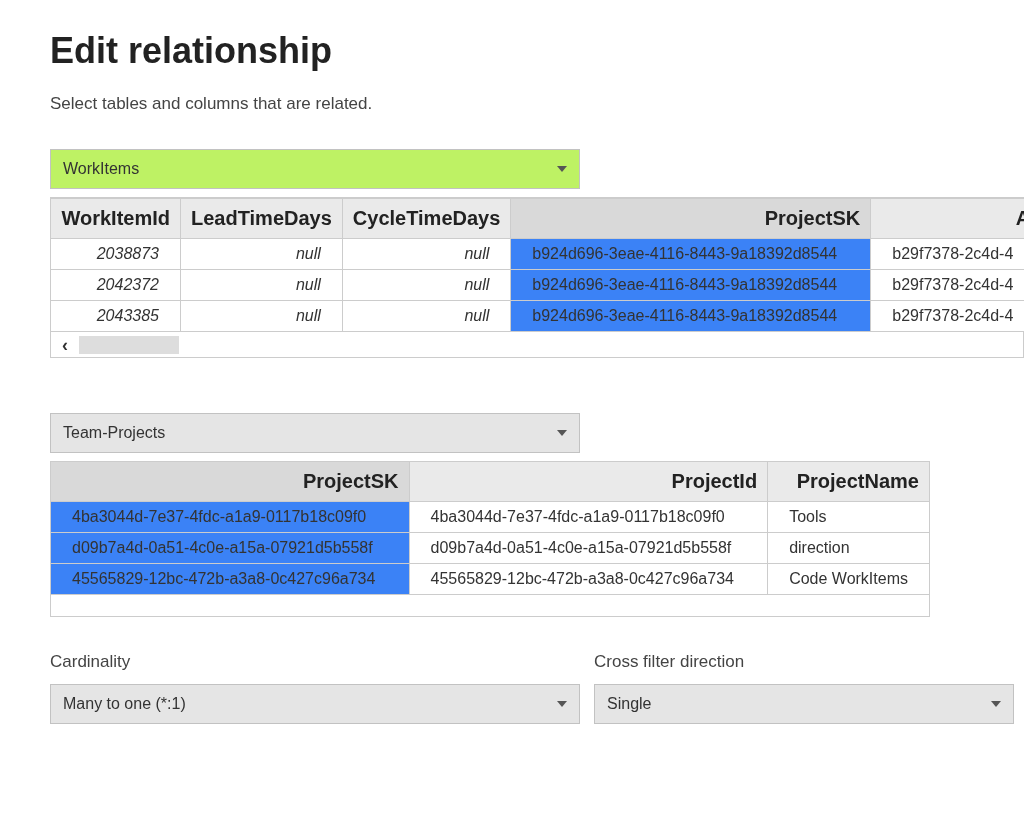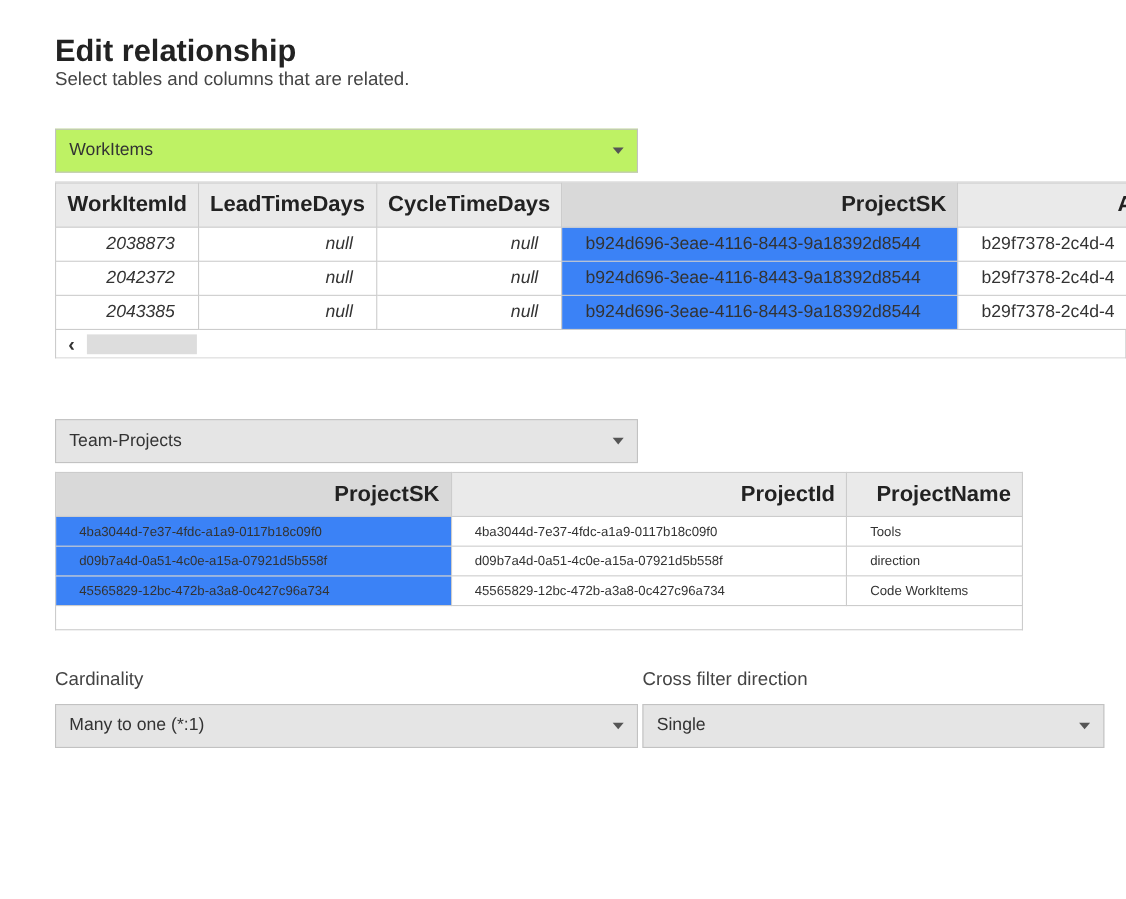--- a/index.html
+++ b/index.html
@@ -6,23 +6,24 @@
     body {
       font-family: "Segoe UI", Tahoma, sans-serif;
       font-size: 14px;
       color: #333;
       background: #fff;
       padding: 30px 0 0 50px;
       width: 1024px;
       overflow: hidden;
     }
     h1.page-title {
-      font-size: 28px;
+      font-size: 36px;
       font-weight: 600;
       color: #222;
+      margin-bottom: 22px;
     }
     .subtitle {
       font-size: 17px;
       color: #444;
       margin-bottom: 35px;
     }
     .dropdown {
       display: flex;
       align-items: center;
       justify-content: space-between;
@@ -91,37 +92,37 @@
       line-height: 1;
     }
     .scroll-row .thumb {
       width: 100px;
       height: 18px;
       background: #ddd;
     }
     .section-gap { height: 55px; }
     .bottom-row {
       display: flex;
-      gap: 4px;
+      gap: 14px;
       margin-top: 35px;
     }
     .field-group { display: flex; flex-direction: column; }
     .field-label {
       font-size: 17px;
       color: #444;
       margin-bottom: 12px;
     }
     .dropdown.wide1 { width: 530px; }
     .dropdown.wide2 { width: 420px; }
     .table2-wrap {
       margin-top: 8px;
     }
     .table2-wrap table { width: 880px; }
     .table2-wrap th.selcol { background: #d9d9d9; }
-    .table2-wrap td { font-size: 12px; }
+    .table2-wrap td { font-size: 16px; }
     .spacer-row td {
       height: 22px;
       border: 1px solid #ccc;
       border-top: none;
       background: #fff;
     }
   </style>
 </head>
 <body>
 

